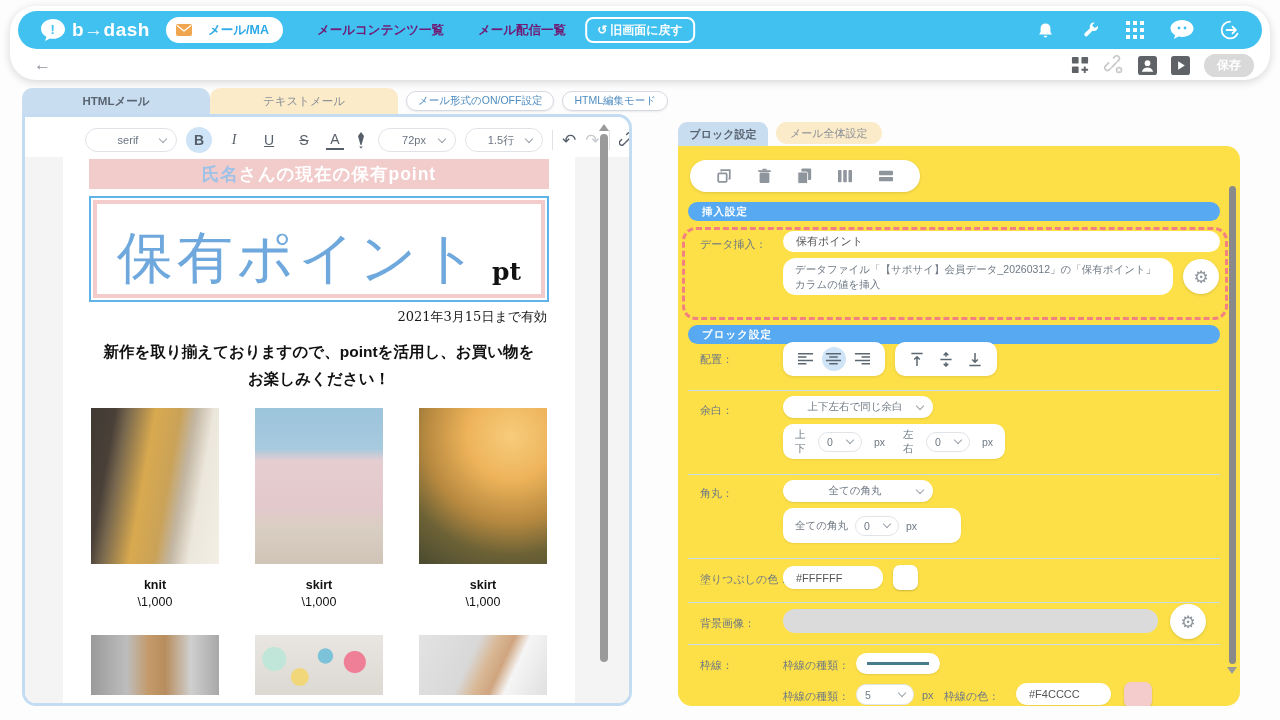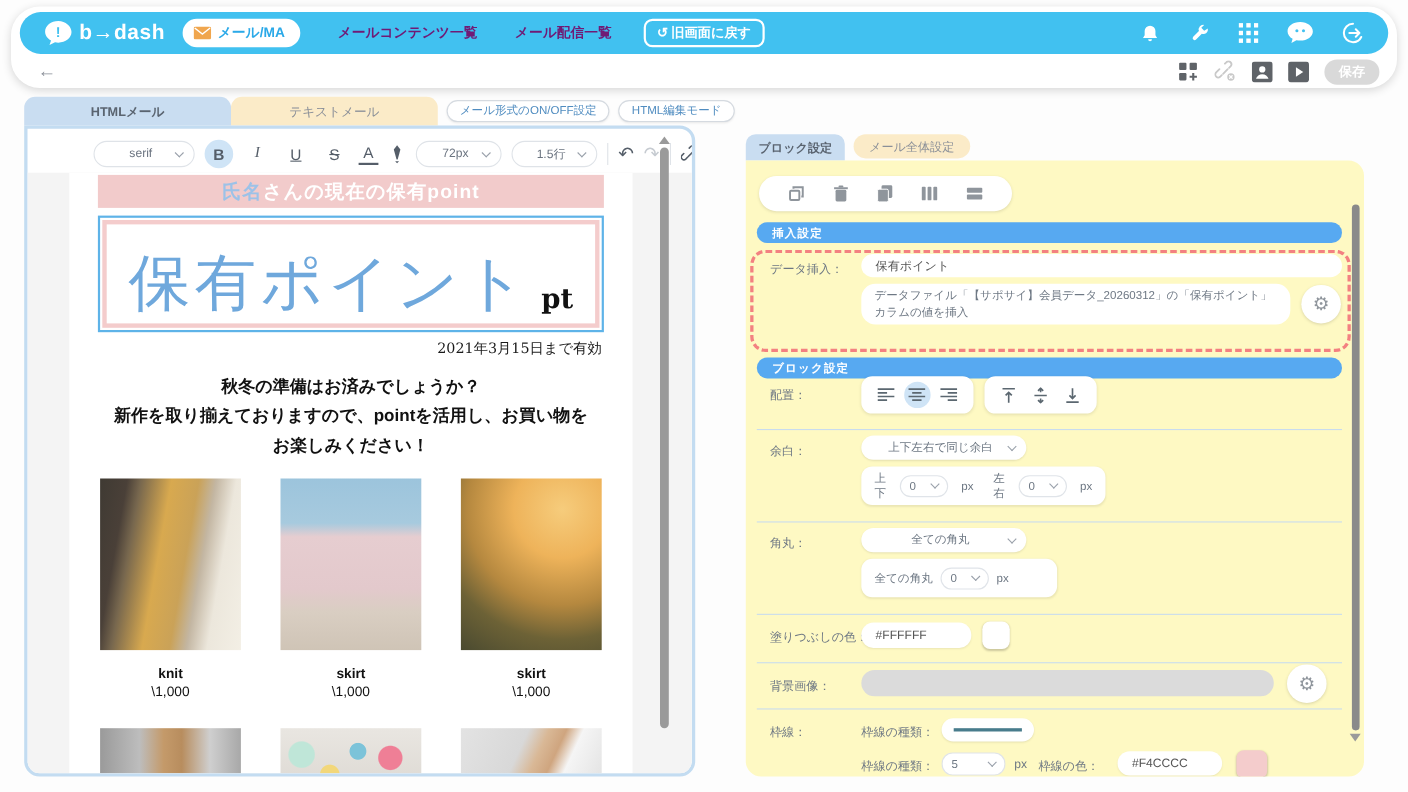--- a/index.html
+++ b/index.html
@@ -4,21 +4,21 @@
 <style>
   * { margin:0; padding:0; box-sizing:border-box; }
   html,body { width:1280px; height:720px; background:#fdfdfd; font-family:"Liberation Sans","DejaVu Sans",sans-serif; overflow:hidden; }
   .abs { position:absolute; }
 
   
   .top-shell { left:10px; top:6px; width:1260px; height:74px; background:#fff; border-radius:26px; box-shadow:0 2px 9px rgba(0,0,0,.16); }
   .navbar { left:8px; top:5px; width:1244px; height:38px; background:#41C1F0; border-radius:19px; display:flex; align-items:center; padding:0 22px; color:#fff; }
   .brand { display:flex; align-items:center; gap:6px; font-weight:bold; font-size:19px; letter-spacing:.5px; }
   .logo-bubble { width:26px; height:24px; position:relative; }
-  .badge-pill { margin-left:16px; background:#fff; border-radius:14px; height:26px; display:flex; align-items:center; gap:6px; padding:0 14px 0 10px; color:#2BA9E8; font-weight:bold; font-size:12.5px; }
+  .badge-pill { margin-left:16px; background:#fff; border-radius:14px; height:26px; display:flex; align-items:center; gap:16px; padding:0 14px 0 10px; color:#2BA9E8; font-weight:bold; font-size:12.5px; }
   .nav-link { color:#701a75; font-weight:bold; font-size:12.5px; margin-left:34px; cursor:pointer; }
   .return-btn { position:absolute; left:50%; transform:translateX(-50%); top:6px; height:26px; border:2px solid #fff; border-radius:8px; color:#fff; font-weight:bold; font-size:12px; display:flex; align-items:center; padding:0 10px; gap:3px; background:transparent; }
   .nav-icons { margin-left:auto; display:flex; align-items:center; gap:26px; }
   .toolrow { left:0; top:44px; width:100%; height:30px; display:flex; align-items:center; padding:0 16px; }
   .back-arrow { color:#8a8f98; font-size:17px; margin-left:8px; }
   .toolrow-right { margin-left:auto; display:flex; align-items:center; gap:14px; }
   .save-btn { background:#D9D9D9; color:#fff; font-weight:bold; font-size:12px; border:none; border-radius:12px; height:23px; padding:0 13px; }
 
   
   .editor-tabs { left:22px; top:88px; height:26px; display:flex; align-items:flex-end; }
@@ -60,21 +60,21 @@
   
   .sb-track-l { left:598px; top:120px; width:12px; height:582px; }
   .sb-up { width:0;height:0;border-left:5px solid transparent;border-right:5px solid transparent;border-bottom:7px solid #9a9a9a; margin:4px auto 3px; }
   .sb-down { width:0;height:0;border-left:5px solid transparent;border-right:5px solid transparent;border-top:7px solid #9a9a9a; margin:3px auto; }
   .sb-thumb-l { width:8px; margin:0 auto; height:528px; background:#9a9a9a; border-radius:4px; }
 
   
   .set-tabs { left:678px; top:122px; height:24px; display:flex; align-items:flex-end; gap:8px; }
   .tab-block { width:90px; height:24px; background:#C9DDF1; border-radius:9px 9px 0 0; display:flex; align-items:center; justify-content:center; font-size:11px; color:#5a6470; font-weight:bold; }
   .tab-mail { height:22px; background:#FBEBC8; border-radius:12px; display:flex; align-items:center; justify-content:center; font-size:11px; color:#8a8f98; padding:0 14px; margin-bottom:2px; }
-  .set-panel { left:678px; top:146px; width:562px; height:560px; background:#fef9c3; border-radius:0 14px 14px 14px; overflow:hidden; }
+  .set-panel { left:678px; top:146px; width:562px; height:560px; background:#fde047; border-radius:0 14px 14px 14px; overflow:hidden; }
   .blk-toolbar { left:12px; top:14px; width:230px; height:32px; background:#fff; border-radius:16px; box-shadow:0 1px 3px rgba(0,0,0,.12); display:flex; align-items:center; justify-content:space-around; padding:0 14px; }
   .sec-header { left:10px; width:532px; height:19px; background:#57A9F1; border-radius:10px; color:#fff; font-size:10.5px; font-weight:bold; display:flex; align-items:center; padding-left:14px; letter-spacing:1px; }
   .dashed-box { left:4px; top:81px; width:546px; height:93px; border:3px dashed #F38181; border-radius:14px; }
   .f-label { font-size:11px; color:#6e7884; }
   .w-input { background:#fff; border-radius:11px; font-size:11px; color:#555; display:flex; align-items:center; padding:0 13px; }
   .desc-box { background:#fff; border-radius:13px; font-size:10.5px; color:#6e7884; line-height:1.45; padding:4px 12px; }
   .gear-btn { width:36px; height:35px; border-radius:50%; background:#fff; box-shadow:0 1px 3px rgba(0,0,0,.15); display:flex; align-items:center; justify-content:center; color:#8f959c; font-size:17px; font-family:"DejaVu Sans",sans-serif; }
   .icon-group { height:34px; background:#fff; border-radius:10px; box-shadow:0 1px 3px rgba(0,0,0,.1); display:flex; align-items:center; justify-content:space-around; padding:0 8px; }
   .ig-btn { width:24px; height:24px; border-radius:50%; display:flex; align-items:center; justify-content:center; }
   .ig-btn.active { background:#CFE4F6; }
@@ -252,21 +252,20 @@
         <span style="color:#9CC2E8;">氏名</span>
           <span>さんの現在の保有point</span>
       </div>
       <div class="sel-block">
         <div class="sel-inner-border"></div>
         <span class="big-point">保有ポイント</span>
         <span class="big-suffix">pt</span>
       </div>
       <div class="expiry">2021年3月15日まで有効</div>
       <div class="body-copy">
-        <div>秋冬の準備はお済みでしょうか？</div>
         <div>新作を取り揃えておりますので、pointを活用し、お買い物を</div>
         <div>お楽しみください！</div>
       </div>
       <div class="products">
         <div class="product">
           <div class="ph img-knit"></div>
           <div class="p-name">knit</div>
           <div class="p-price">\1,000</div>
         </div>
         <div class="product">

